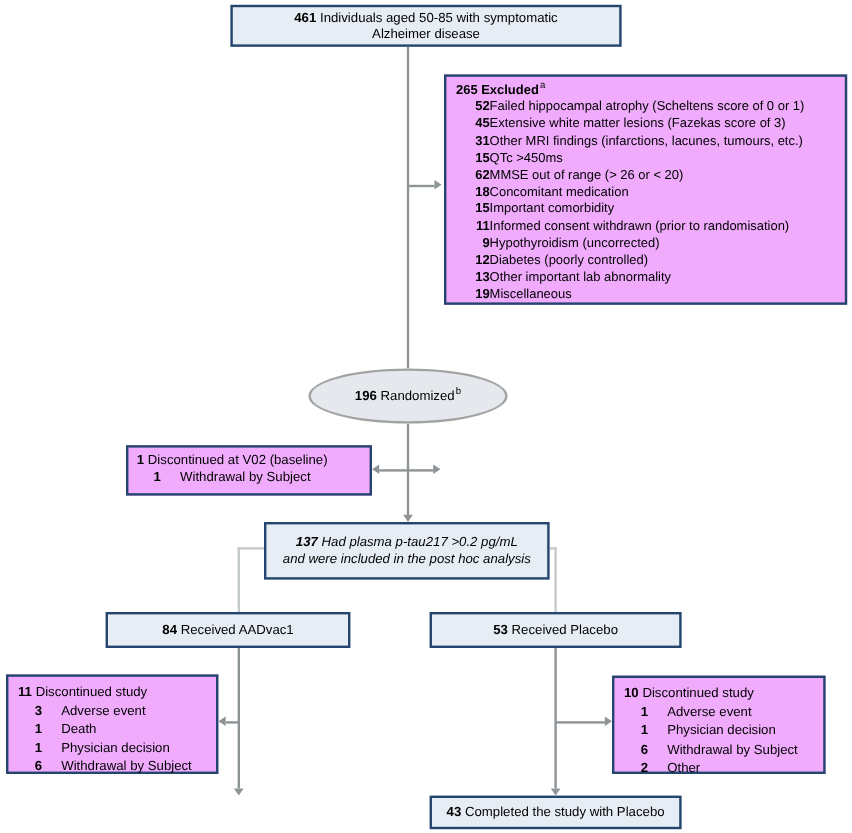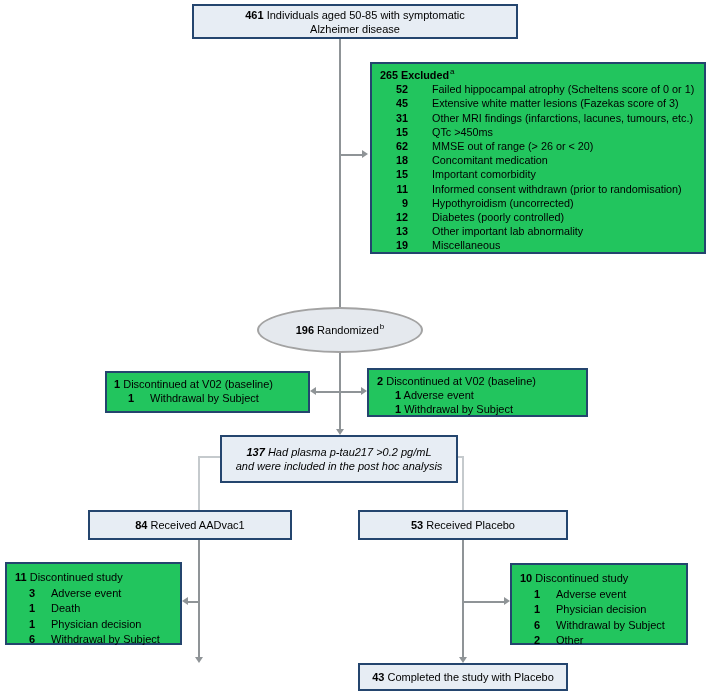--- a/index.html
+++ b/index.html
@@ -3,39 +3,39 @@
 <meta charset="utf-8">
 <style>
   html,body { margin:0; padding:0; background:#fff; }
   #figure {
     position:relative; width:710px; height:694px; background:#ffffff;
     font-family:"Liberation Sans", sans-serif; font-size:11px; color:#000;
     overflow:hidden;
   }
   .box {
     position:absolute; box-sizing:border-box;
-    border:2px solid #24456e; background:#22c55e;
+    border:2px solid #24456e; background:#f0abfc;
     line-height:14px;
   }
   .fill { background:#e7edf4; }
   .center { display:flex; flex-direction:column; align-items:center; justify-content:center; text-align:center; }
   .ellipse {
     position:absolute; box-sizing:border-box; border:2px solid #a3a3a3;
     background:#e5e9ee; border-radius:50%;
     display:flex; align-items:center; justify-content:center;
   }
   b { font-weight:bold; }
   sup { font-size:8px; vertical-align:super; line-height:0; margin-left:1px; }
   .italic { font-style:italic; }
 
   
   .num-row { display:flex; }
   .num-col { flex:none; text-align:right; font-weight:bold; }
   .exc .num-col { width:28px; }
-  .exc .row-label { margin-left:24px; white-space:nowrap; }
+  .exc .row-label { margin-left:0; white-space:nowrap; }
   .tab .num-col { width:20px; }
   .tab .row-label { margin-left:16px; white-space:nowrap; }
   .small-indent { padding-left:18px; white-space:nowrap; }
 
   .exc { font-size:10.8px; line-height:14.2px; }
 
   
   .vline, .hline { position:absolute; background:#8f9497; }
   .vline { width:2px; }
   .hline { height:2px; }
@@ -138,25 +138,20 @@
   </div>
 
   <div class="box tab" style="left:105px; top:371px; width:205px; height:42px; padding:4px 4px 4px 7px;">
     <div><b>1</b> <span>Discontinued at V02 (baseline)</span></div>
     <div class="num-row">
         <span class="num-col">1</span>
         <span class="row-label">Withdrawal by Subject</span>
       </div>
   </div>
 
-  <div class="box" style="left:367px; top:368px; width:221px; height:49px; padding:4px 4px 4px 8px;">
-    <div><b>2</b> <span>Discontinued at V02 (baseline)</span></div>
-    <div class="small-indent"><b>1</b> <span>Adverse event</span></div>
-    <div class="small-indent"><b>1</b> <span>Withdrawal by Subject</span></div>
-  </div>
 
   <div class="box fill center italic" style="left:220px; top:435px; width:238px; height:48px;">
     <div><b>137</b> <span>Had plasma p-tau217 &gt;0.2 pg/mL</span></div>
     <div>and were included in the post hoc analysis</div>
   </div>
 
   <div class="box fill center" style="left:88px; top:510px; width:204px; height:30px;">
     <div><b>84</b> <span>Received AADvac1</span></div>
   </div>
   <div class="box fill center" style="left:358px; top:510px; width:210px; height:30px;">

